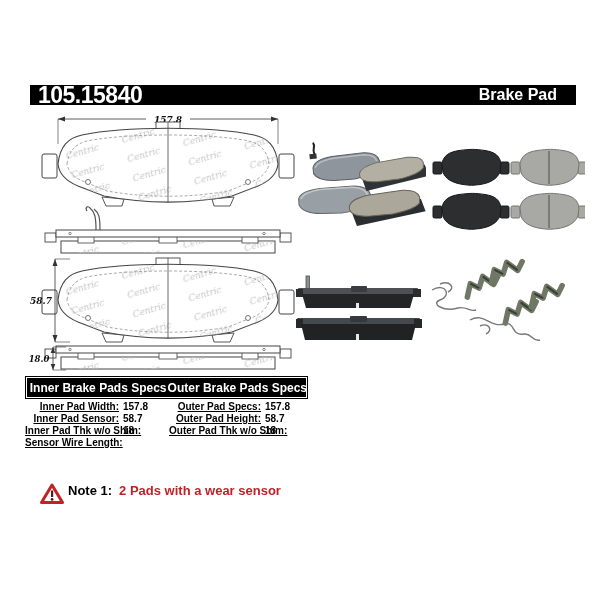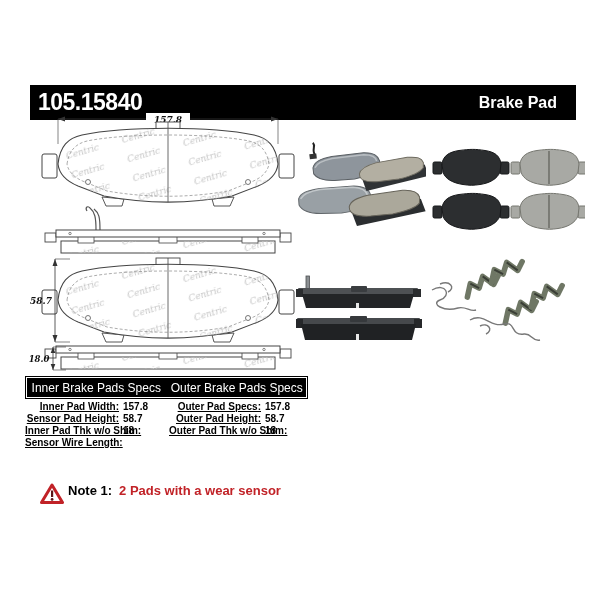--- a/index.html
+++ b/index.html
@@ -1,39 +1,39 @@
 <!DOCTYPE html>
 <html><head>
 <meta charset="utf-8">
 <style>
   html,body{margin:0;padding:0;background:#fff;}
   #page{position:relative;width:600px;height:600px;background:#fff;overflow:hidden;
         font-family:"Liberation Sans",sans-serif;color:#000;}
 
   
-  .hdr-bar{position:absolute;left:30px;top:85px;width:546px;height:35px;background:#000;
+  .hdr-bar{position:absolute;left:30px;top:85px;width:546px;height:20px;background:#000;
            display:flex;align-items:center;justify-content:space-between;}
   .hdr-part{color:#fff;font-size:23px;font-weight:bold;padding-left:8px;letter-spacing:-0.5px;}
   .hdr-type{color:#fff;font-size:16px;font-weight:bold;padding-right:19px;}
 
   
   .drawing{position:absolute;left:26px;top:112px;}
   .dimtxt{font-family:"DejaVu Serif",serif;font-style:italic;font-weight:bold;fill:#111;}
 
   
   .ph{position:absolute;}
   .ph1{left:296px;top:140px;}
   .ph2{left:430px;top:142px;}
   .ph3{left:296px;top:274px;}
   .ph4{left:428px;top:254px;}
 
   
   .specs-header{position:absolute;left:25px;top:376px;width:281px;height:21px;background:#000;
                 border:1px solid #000;box-shadow:inset 0 0 0 1px #fff;display:flex;align-items:center;}
-  .specs-header .t{flex:1;text-align:center;color:#fff;font-size:12px;font-weight:normal;}
+  .specs-header .t{flex:1;text-align:right;color:#fff;font-size:12px;font-weight:bold;}
   .specs-grid{position:absolute;left:25px;top:401px;width:292px;display:grid;
               grid-template-columns:94px 42px 92px 52px;column-gap:4px;row-gap:1px;
               font-size:10px;font-weight:bold;line-height:11px;}
   .lab{text-align:right;white-space:nowrap;text-decoration:underline;}
   .val{text-align:left;white-space:nowrap;}
 
   
   .warn{position:absolute;left:40px;top:483px;}
   .notes{position:absolute;left:68px;top:482px;font-size:13px;font-weight:bold;}
   .note-row{display:flex;gap:7px;line-height:17px;}
@@ -211,21 +211,21 @@
     <div class="t">Inner Brake Pads Specs</div>
     <div class="t">Outer Brake Pads Specs</div>
   </div>
 
   <div class="specs-grid">
     <div class="lab">Inner Pad Width:</div>
     <div class="val">157.8</div>
     <div class="lab">Outer Pad Specs:</div>
     <div class="val">157.8</div>
 
-    <div class="lab">Sensor Pad Height:</div>
+    <div class="lab">Inner Pad Sensor:</div>
     <div class="val">58.7</div>
     <div class="lab">Outer Pad Height:</div>
     <div class="val">58.7</div>
 
     <div class="lab">Inner Pad Thk w/o Shim:</div>
     <div class="val">18</div>
     <div class="lab">Outer Pad Thk w/o Shim:</div>
     <div class="val">18</div>
 
     <div class="lab">Sensor Wire Length:</div>

